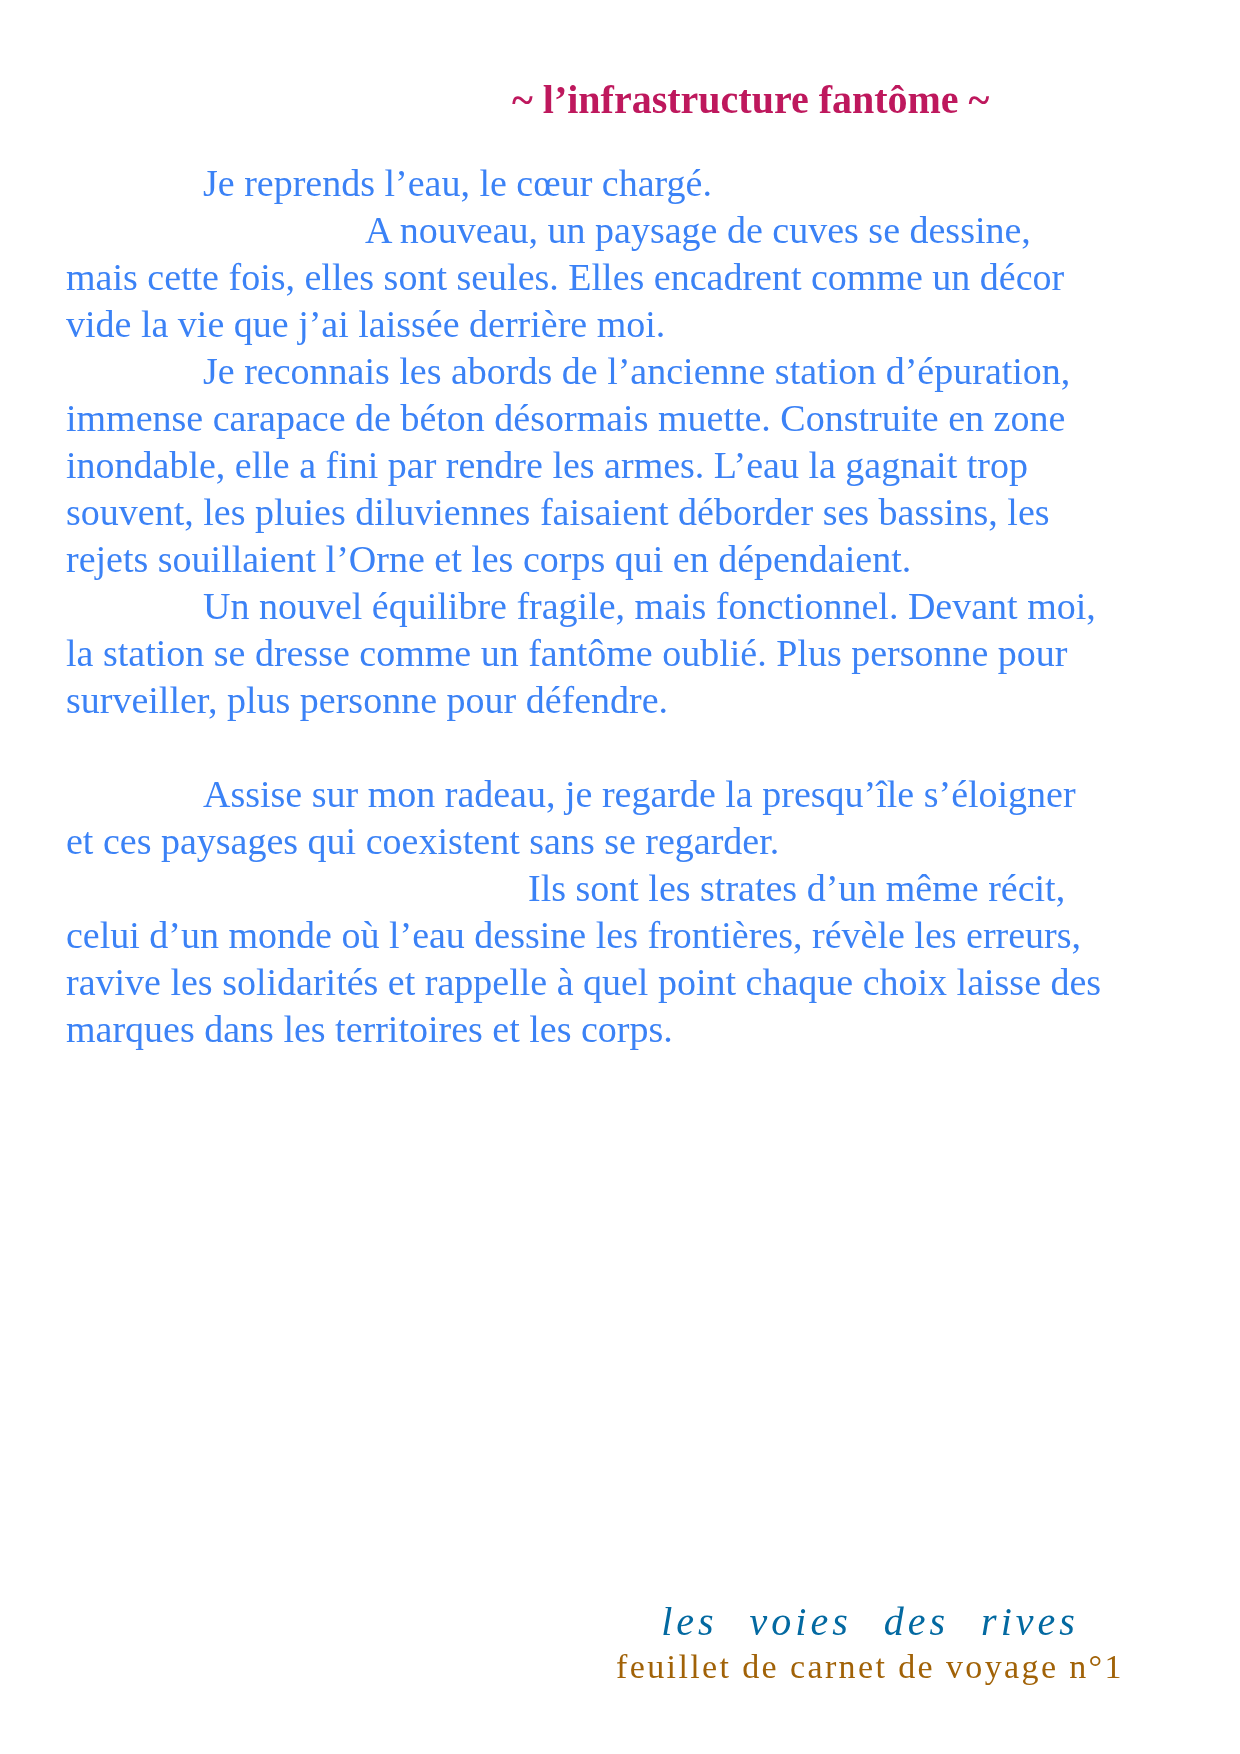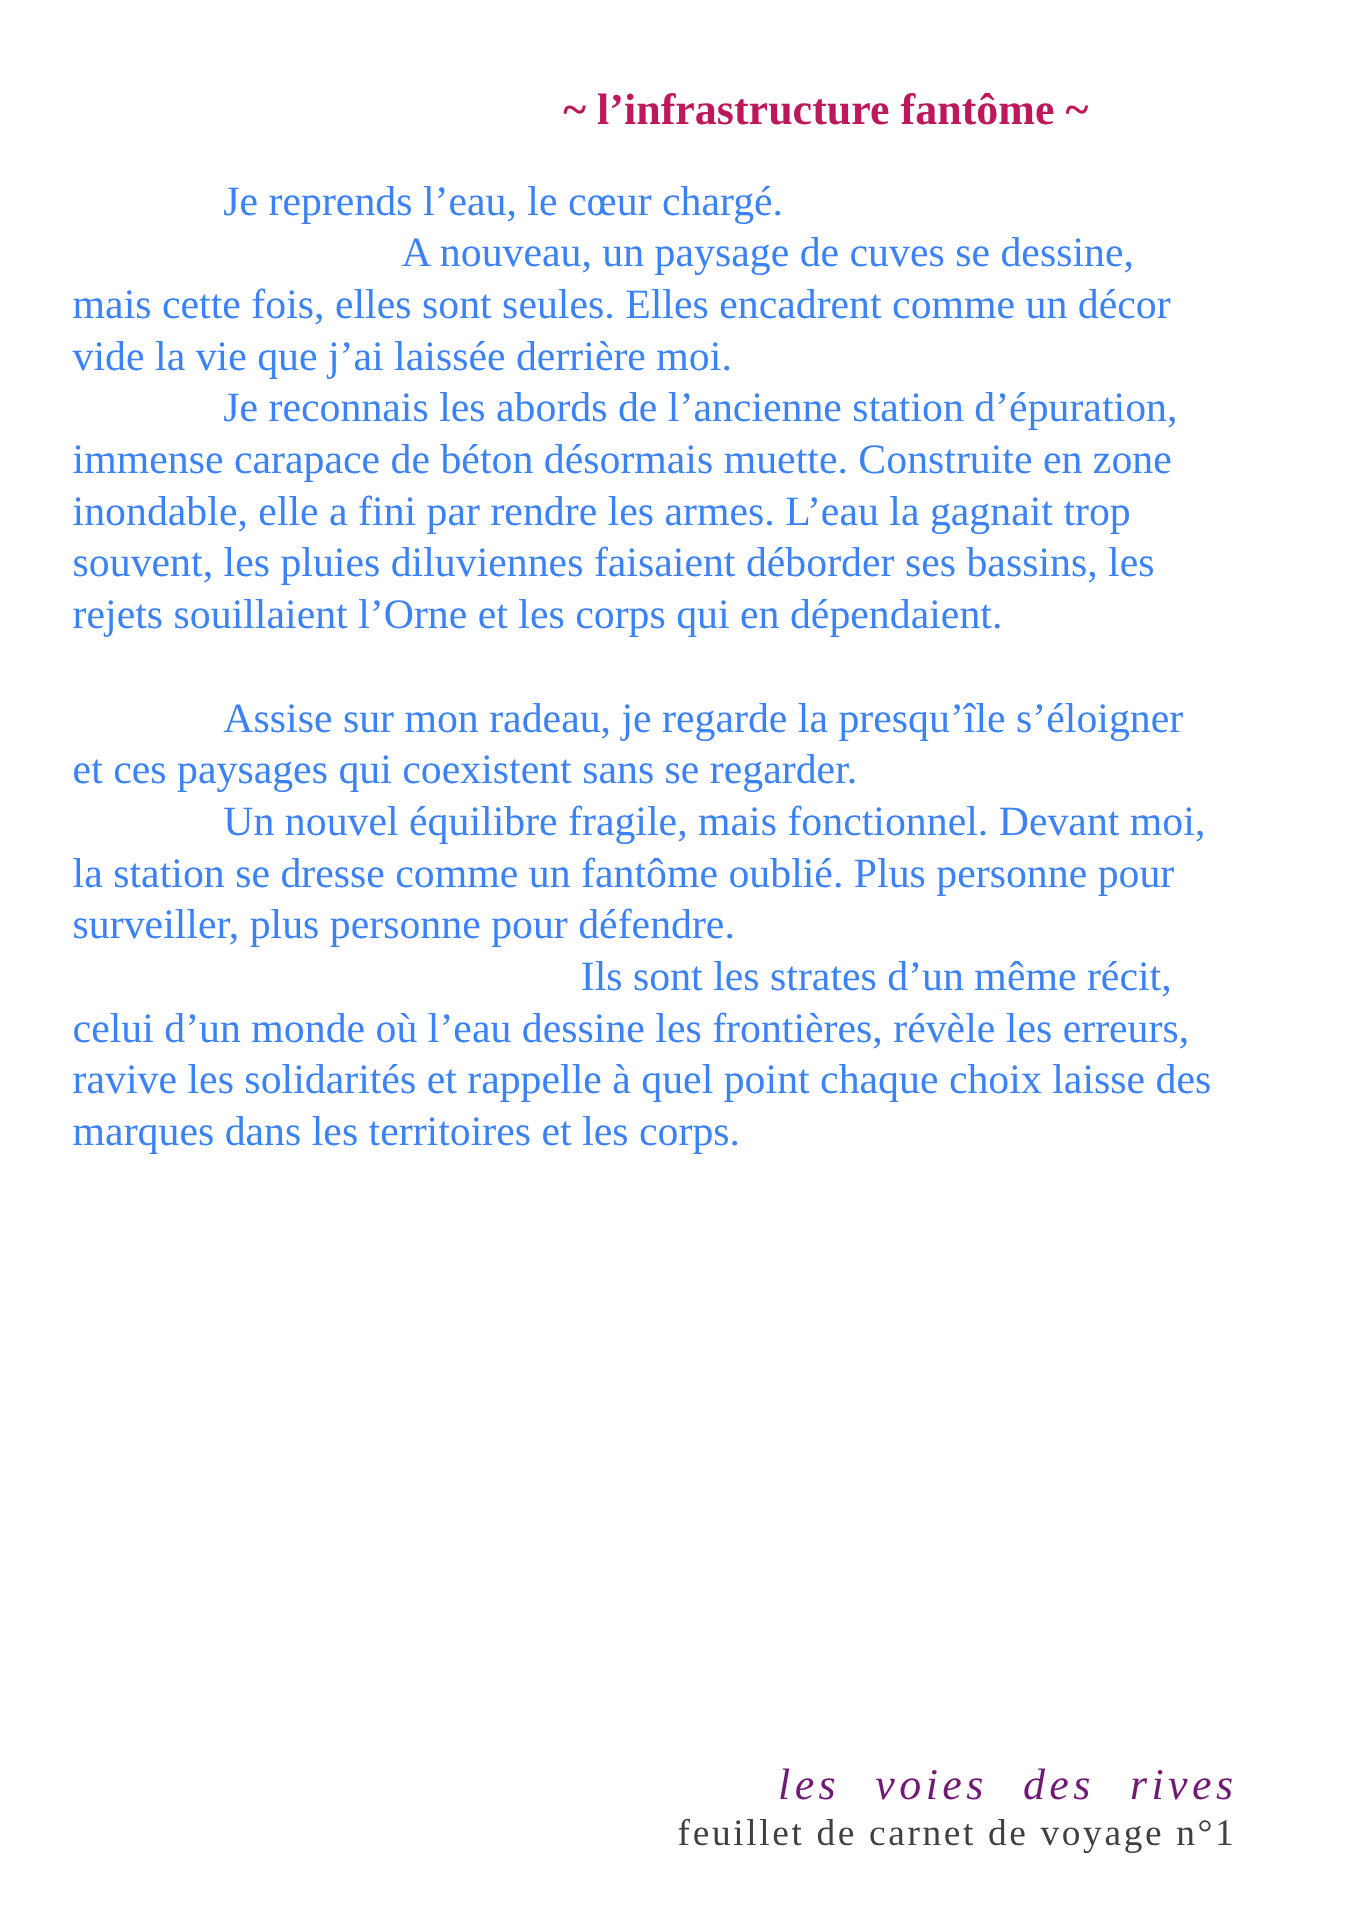--- a/index.html
+++ b/index.html
@@ -65,21 +65,21 @@
 </style>
 </head>
 <body>
 
 <h1 class="page-title">~ l’infrastructure fantôme ~</h1>
 
 <main class="body-text">
   <p class="indent-s">Je reprends l’eau, le cœur chargé.</p>
   <p class="indent-m">A nouveau, un paysage de cuves se dessine, mais cette fois, elles sont seules. Elles encadrent comme un décor vide la vie que j’ai laissée derrière moi.</p>
   <p class="indent-s">Je reconnais les abords de l’ancienne station d’épuration, immense carapace de béton désormais muette. Construite en zone inondable, elle a fini par rendre les armes. L’eau la gagnait trop souvent, les pluies diluviennes faisaient déborder ses bassins, les rejets souillaient l’Orne et les corps qui en dépendaient.</p>
+  <p class="indent-s">Un nouvel équilibre fragile, mais fonctionnel. Devant moi, la station se dresse comme un fantôme oublié. Plus personne pour surveiller, plus personne pour défendre.</p>
   <p class="indent-s spacer-before">Assise sur mon radeau, je regarde la presqu’île s’éloigner et ces paysages qui coexistent sans se regarder.</p>
-  <p class="indent-s">Un nouvel équilibre fragile, mais fonctionnel. Devant moi, la station se dresse comme un fantôme oublié. Plus personne pour surveiller, plus personne pour défendre.</p>
   <p class="indent-xl">Ils sont les strates d’un même récit, celui d’un monde où l’eau dessine les frontières, révèle les erreurs, ravive les solidarités et rappelle à quel point chaque choix laisse des marques dans les territoires et les corps.</p>
 </main>
 
 <footer class="footer">
-  <p class="series-title" style="color: #701a75; text-align: right;">les voies des rives</p>
-  <p class="series-subtitle" style="color: #404040;">feuillet de carnet de voyage n°1</p>
+  <p class="series-title" style="color: #0369a1;">les voies des rives</p>
+  <p class="series-subtitle" style="color: #a16207;">feuillet de carnet de voyage n°1</p>
 </footer>
 
 </body></html>

